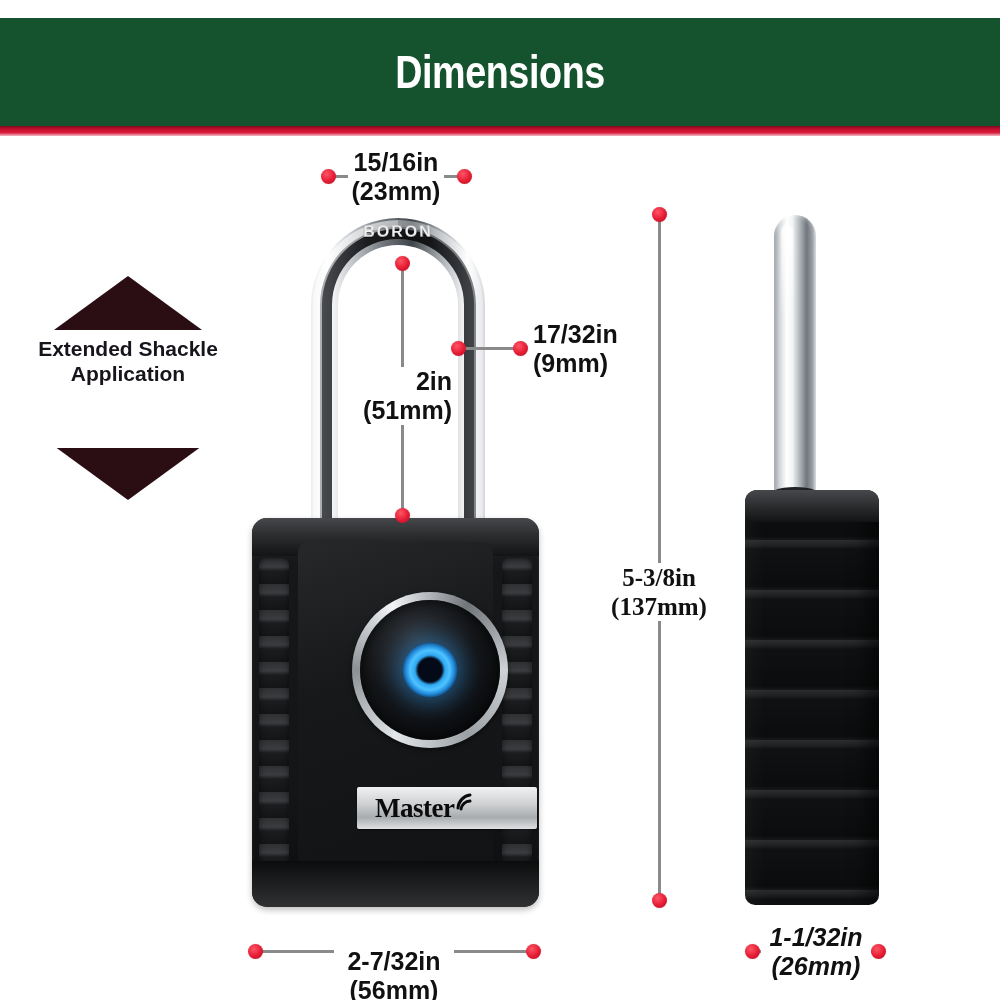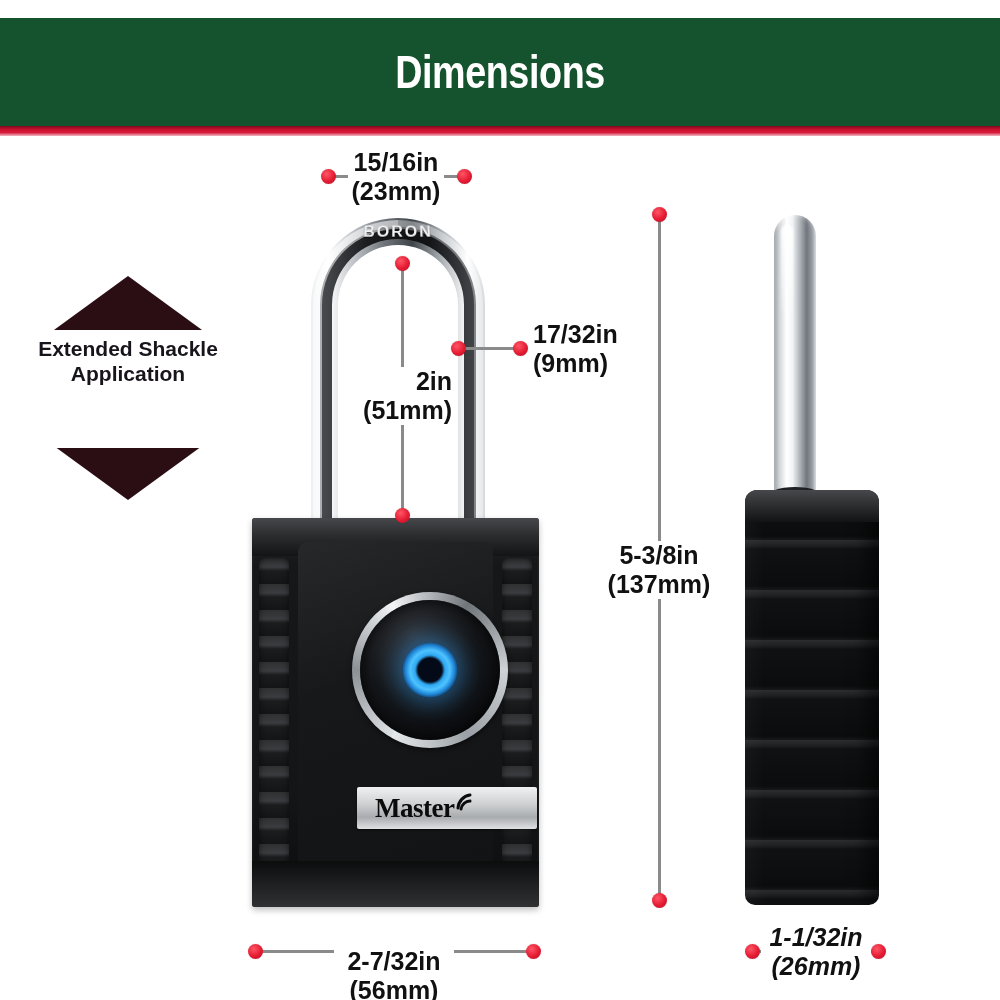--- a/index.html
+++ b/index.html
@@ -77,21 +77,21 @@
   .boron{
     position:absolute;left:0;top:18px;width:200px;text-align:center;
     color:#f2f3f5;font-size:16px;font-weight:bold;letter-spacing:2px;
     text-shadow:0 1px 1px rgba(0,0,0,.7);
     font-family:"Liberation Sans", sans-serif;
     transform:perspective(180px) rotateX(22deg);
   }
 
   .body-front{
     position:absolute;left:4px;top:313px;width:287px;height:389px;
-    border-radius:3px;
+    border-radius:15px;
     background:
       linear-gradient(180deg,#3a3b3d 0%,#232425 4%,#161718 12%,#141516 70%,#0e0f10 92%,#232425 100%);
     box-shadow:inset 0 2px 3px rgba(255,255,255,.10), 0 3px 6px rgba(0,0,0,.25);
     overflow:hidden;
   }
   .body-top-bevel{
     position:absolute;left:0;top:0;width:100%;height:38px;
     background:linear-gradient(180deg,#47484b 0%,#2c2d2f 45%,#131415 100%);
   }
   .body-bot-bevel{
@@ -291,21 +291,21 @@
     <div class="dimlabel" style="left:533px;top:320px;width:104px;text-align:left;">
       <span>17/32in</span>
       <span>(9mm)</span>
     </div>
   </div>
 
   <div>
     <div class="vline" style="left:659px;top:214px;height:686px;"></div>
     <div class="dot" style="left:659px;top:214px;"></div>
     <div class="dot" style="left:659px;top:900px;"></div>
-    <div class="dimlabel" style="left:602px;top:541px;width:114px;">
+    <div class="dimlabel" style="left:602px;top:563px;width:114px;font-family:Liberation Serif, serif;">
       <span>5-3/8in</span>
       <span>(137mm)</span>
     </div>
   </div>
 
   <div>
     <div class="hline" style="left:255px;top:951px;width:97px;"></div>
     <div class="hline" style="left:443px;top:951px;width:90px;"></div>
     <div class="dot" style="left:255px;top:951px;"></div>
     <div class="dot" style="left:533px;top:951px;"></div>

